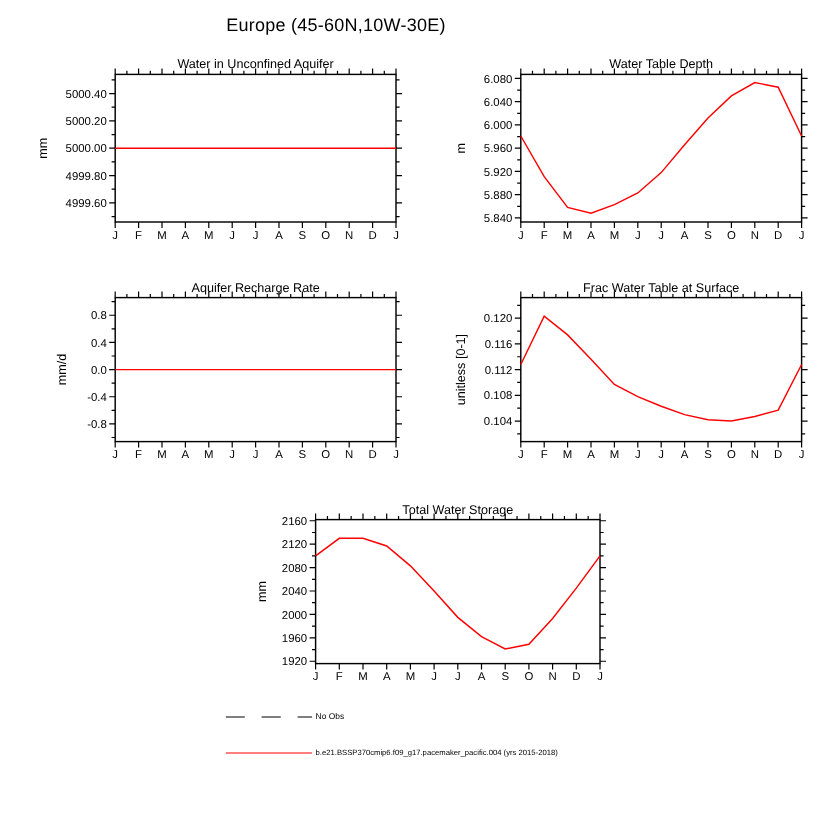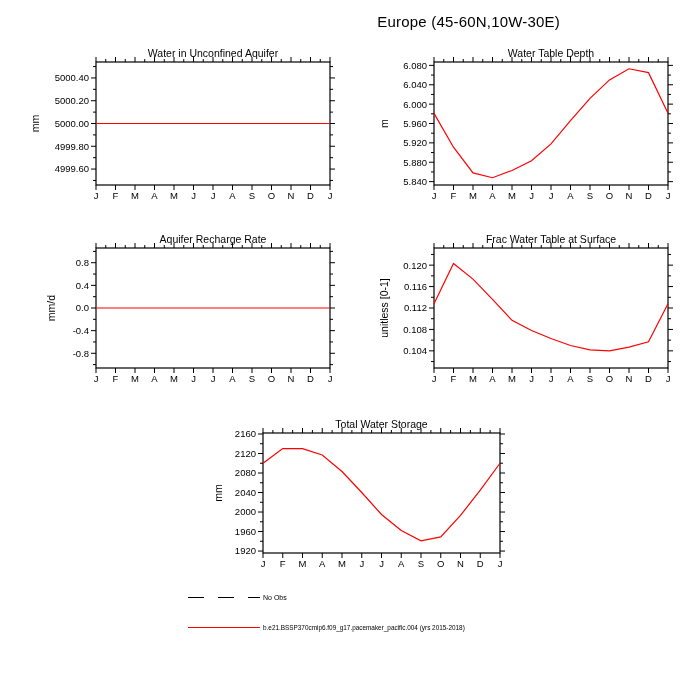--- a/index.html
+++ b/index.html
@@ -1,21 +1,21 @@
 <!DOCTYPE html>
 <html><head>
 <meta charset="utf-8">
 <style>
   html,body{margin:0;padding:0;background:#ffffff;}
   #page{
     position:relative;width:700px;height:700px;background:#ffffff;overflow:hidden;
     font-family:"Liberation Sans", sans-serif;color:#000;
   }
   .main-title{
-    position:absolute;top:13px;left:0;width:560px;text-align:right;
+    position:absolute;top:13px;left:0;width:560px;text-align:center;
     font-size:15px;letter-spacing:0.2px;
   }
   #charts{position:absolute;left:0;top:0;}
   #charts text{font-family:"Liberation Sans", sans-serif;fill:#000;}
   .legend-row{
     position:absolute;left:188px;display:flex;align-items:center;
     white-space:nowrap;
   }
   .legend-row .swatch{display:block;margin-right:3px;}
   .legend-label-1{font-size:7px;}

